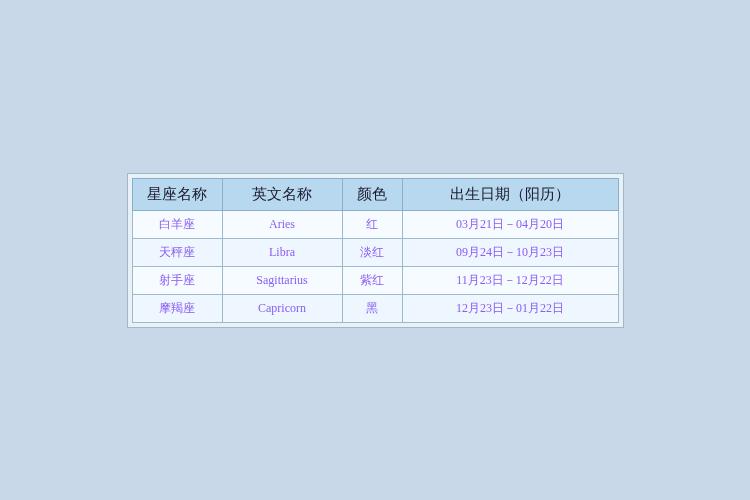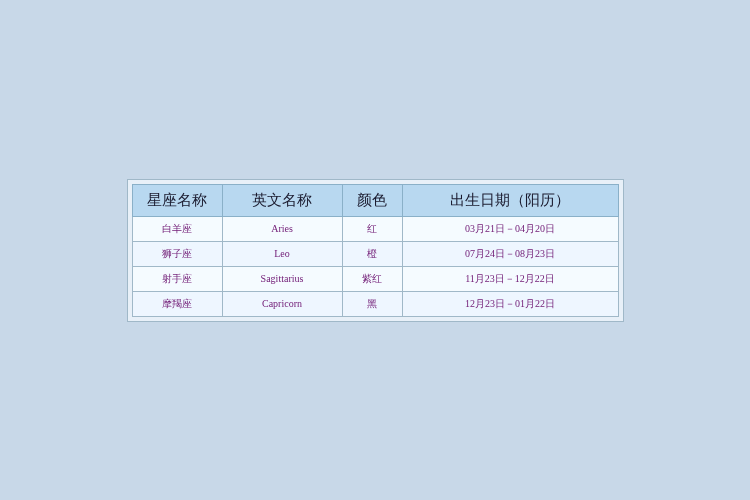--- a/index.html
+++ b/index.html
@@ -36,22 +36,22 @@
       text-align: center;
       font-size: 15px;
       font-weight: normal;
       color: #1a1a2e;
     }
 
     td {
       border: 1px solid #a0b8c8;
       padding: 5px 4px;
       text-align: center;
-      font-size: 10px;
-      color: #701a75;
+      font-size: 12px;
+      color: #8b5cf6;
       background-color: #f5fbff;
     }
 
     tr:nth-child(even) td {
       background-color: #eef6ff;
     }
 
     .col-chinese { width: 90px; }
     .col-english { width: 120px; }
     .col-color   { width: 60px; }
@@ -71,24 +71,24 @@
       </tr>
     </thead>
     <tbody id="table-body">
     <tr>
           <td>白羊座</td>
           <td>Aries</td>
           <td>红</td>
           <td>03月21日－04月20日</td>
         </tr>
         <tr>
-          <td>狮子座</td>
-          <td>Leo</td>
-          <td>橙</td>
-          <td>07月24日－08月23日</td>
+          <td>天秤座</td>
+          <td>Libra</td>
+          <td>淡红</td>
+          <td>09月24日－10月23日</td>
         </tr>
         <tr>
           <td>射手座</td>
           <td>Sagittarius</td>
           <td>紫红</td>
           <td>11月23日－12月22日</td>
         </tr>
         <tr>
           <td>摩羯座</td>
           <td>Capricorn</td>

